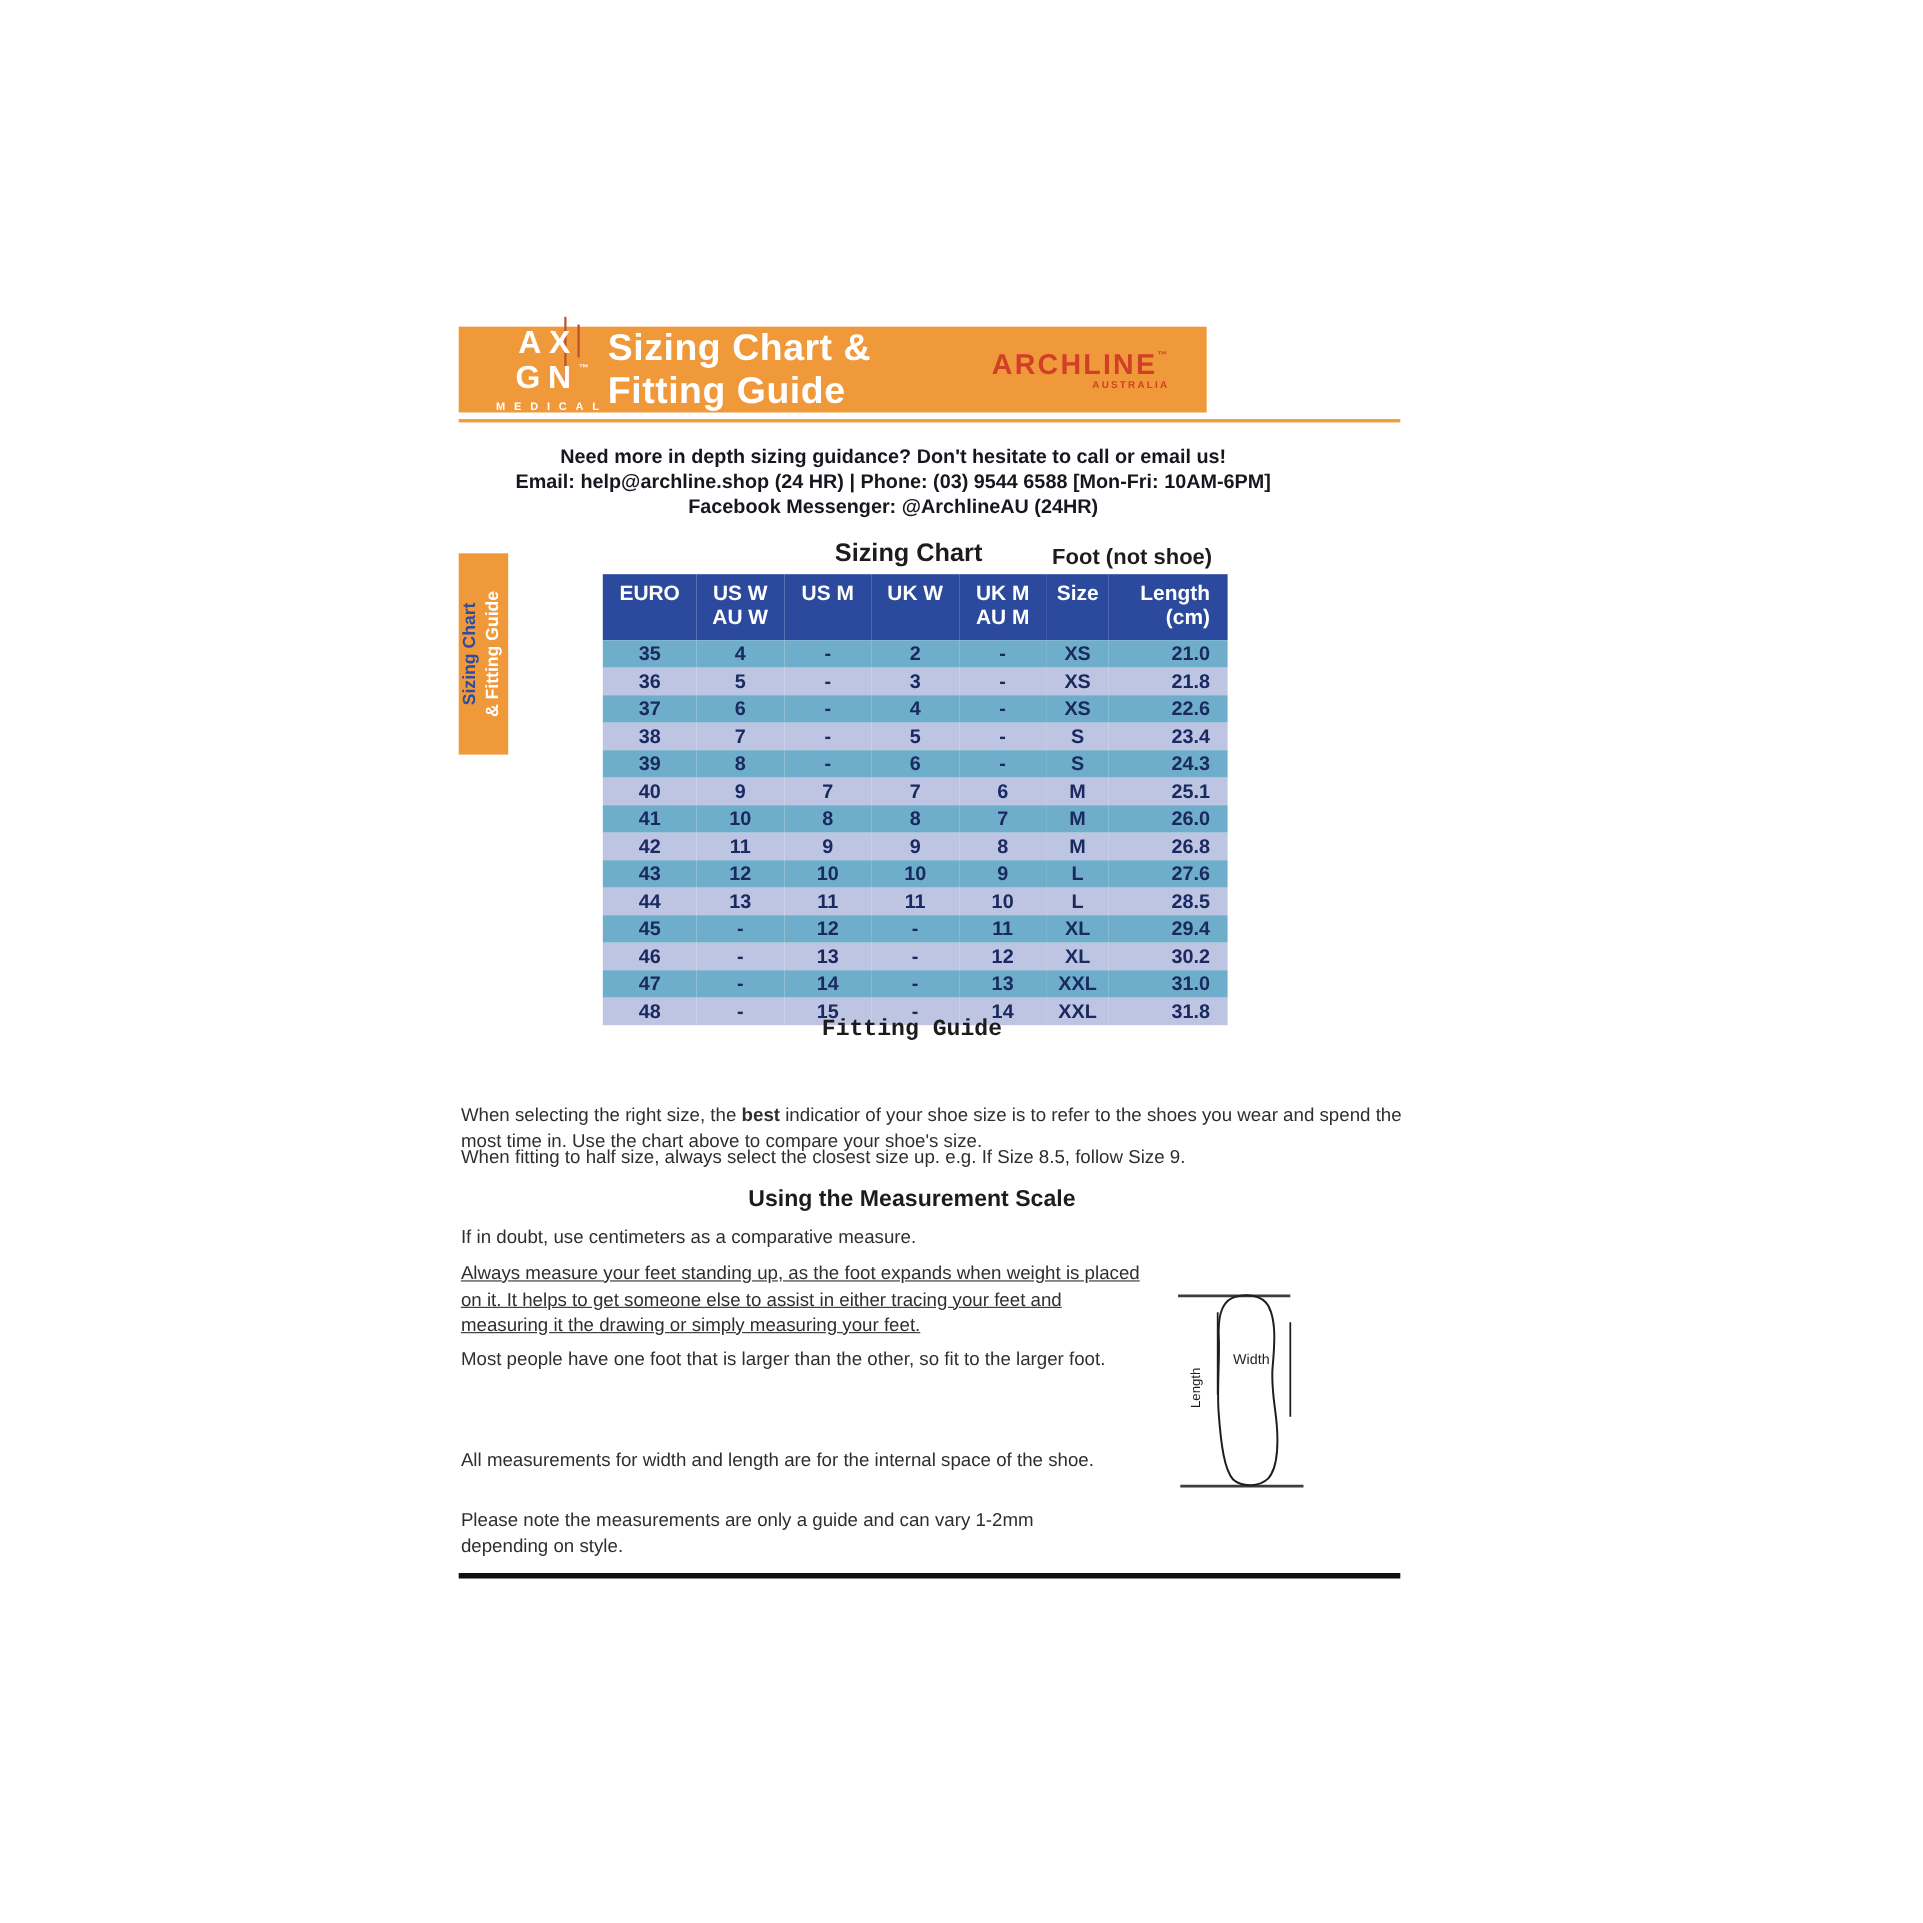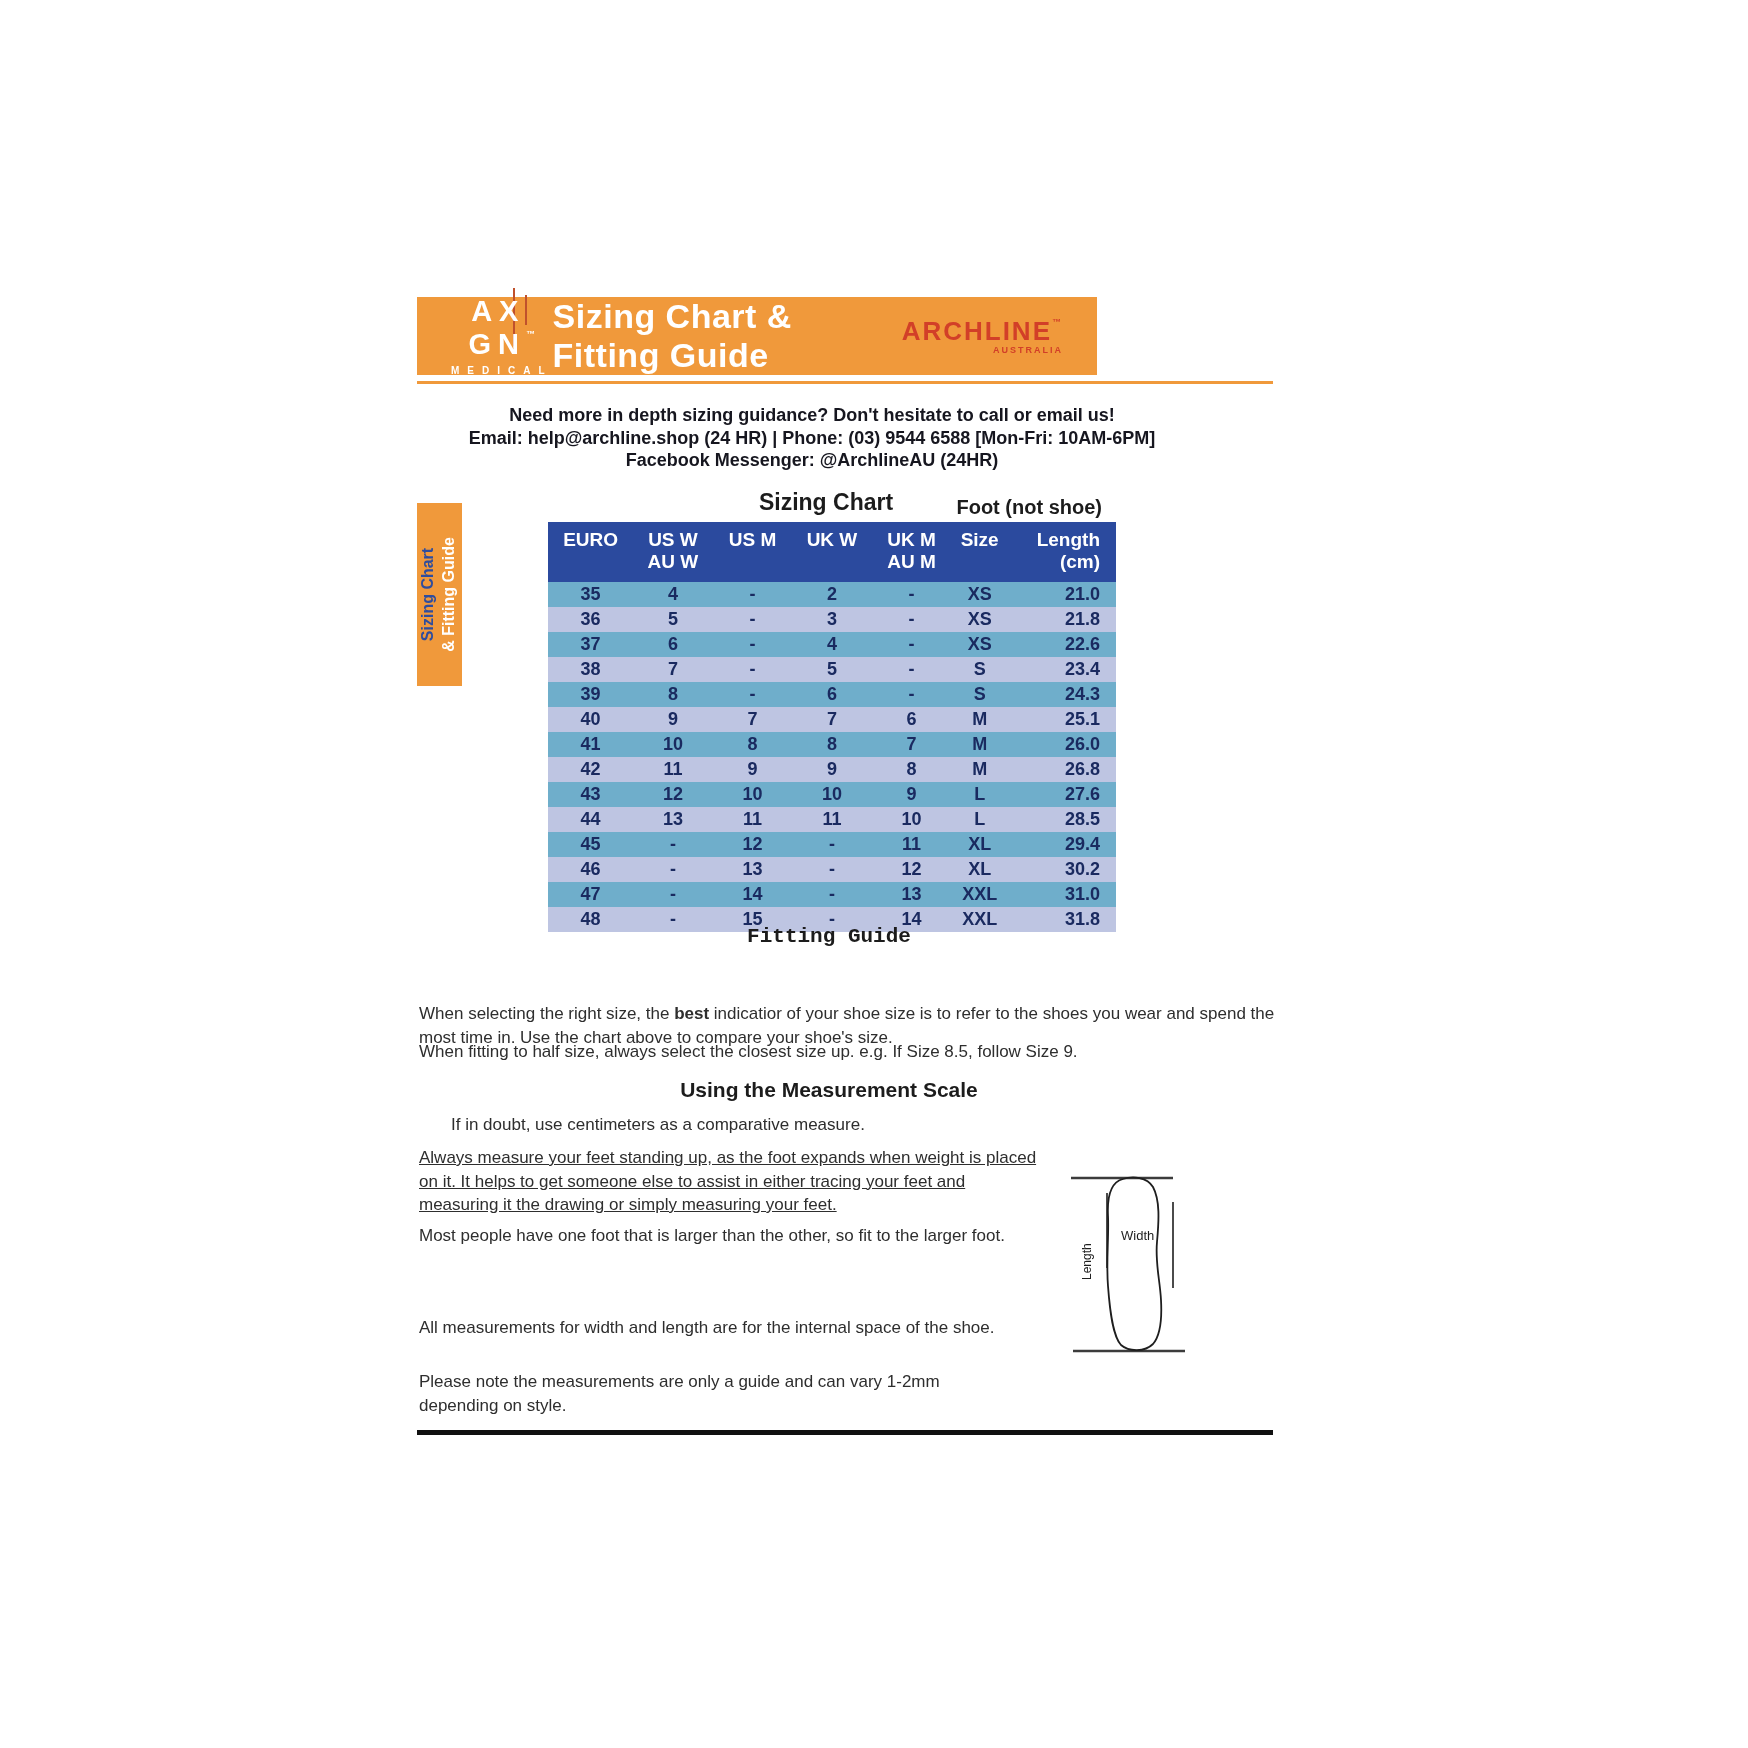--- a/index.html
+++ b/index.html
@@ -59,21 +59,21 @@
   .size-table col.c1{width:15%;} .size-table col.c2{width:14%;} .size-table col.c3{width:14%;}
   .size-table col.c4{width:14%;} .size-table col.c5{width:14%;} .size-table col.c6{width:10%;}
   .size-table col.c7{width:19%;}
   
   .sec-title{position:absolute; left:419px; width:820px; text-align:center; font-weight:bold; font-size:21px; color:#1c1c1c;}
   .fit-title{top:925px;font-family:Liberation Mono, monospace;}
   .ms-title{top:1078px;}
   .para{position:absolute; left:419px; margin:0; font-size:17px; line-height:23.5px; color:#2e2e2e;}
   .p1{top:986px; width:880px;margin-top:16px;}
   .p2{top:1040px; white-space:nowrap;}
-  .p3{top:1113px; white-space:nowrap;margin-left:32px;}
+  .p3{top:1113px; white-space:nowrap;}
   .p4{top:1146px; width:625px;text-decoration:underline;}
   .p5{top:1224px; white-space:nowrap;}
   .p6{top:1316px; white-space:nowrap;}
   .p7{top:1349px; width:600px;margin-top:21px;}
   
   .foot-svg{position:absolute; left:1063px; top:1168px;}
   
   .bottom-rule{position:absolute; left:417px; top:1430px; width:856px; height:5px; background:#101010;}
 </style>
 </head>

